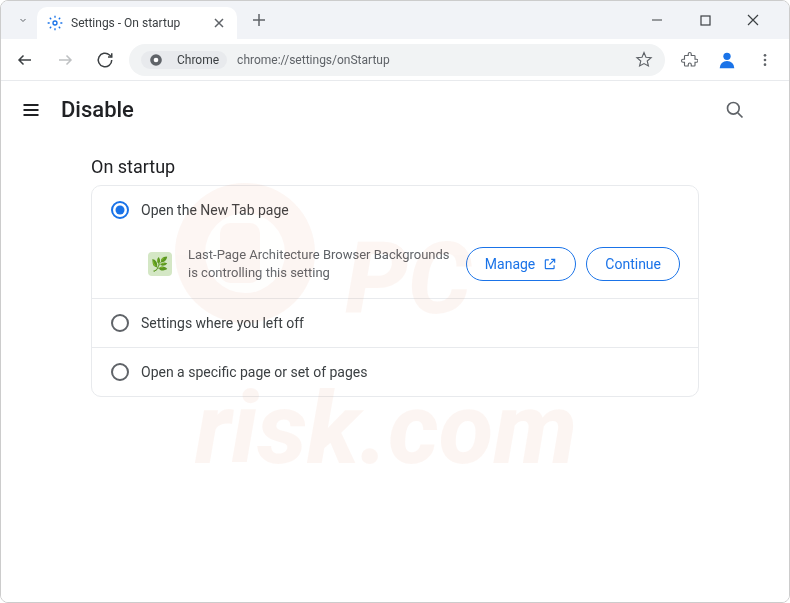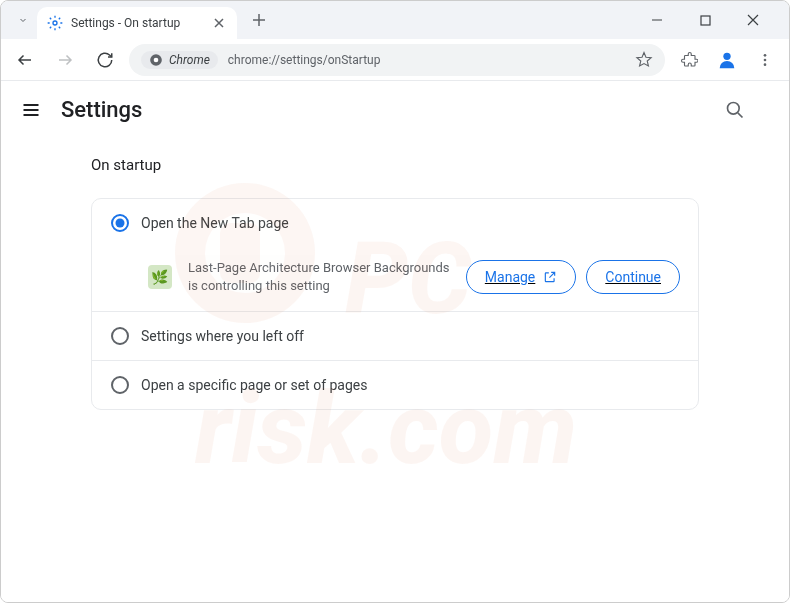--- a/index.html
+++ b/index.html
@@ -11,44 +11,44 @@
     .tab-favicon { width: 16px; height: 16px; display: flex; align-items: center; justify-content: center; }
     .tab-title { font-size: 12px; color: #3c4043; flex: 1; }
     .tab-close { width: 16px; height: 16px; display: flex; align-items: center; justify-content: center; cursor: pointer; }
     .new-tab { width: 28px; height: 28px; display: flex; align-items: center; justify-content: center; margin-left: 8px; border-radius: 50%; }
     .window-controls { margin-left: auto; display: flex; gap: 20px; padding-right: 14px; }
     .win-btn { width: 28px; height: 28px; display: flex; align-items: center; justify-content: center; cursor: pointer; }
     
     .toolbar { height: 42px; display: flex; align-items: center; background: #fff; padding: 0 8px; gap: 8px; border-bottom: 1px solid #e8eaed; }
     .nav-btn { width: 32px; height: 32px; display: flex; align-items: center; justify-content: center; border-radius: 50%; cursor: pointer; color: #5f6368; }
     .addr-bar { flex: 1; height: 32px; background: #f1f3f4; border-radius: 16px; display: flex; align-items: center; padding: 0 12px; gap: 10px; }
-    .chrome-chip { display: flex; align-items: center; gap: 6px; background: #e8eaed; border-radius: 10px; padding: 2px 8px; font-size: 12px; color: #3c4043; font-style: italic; }
+    .chrome-chip { display: flex; align-items: center; gap: 14px; background: #e8eaed; border-radius: 10px; padding: 2px 8px; font-size: 12px; color: #3c4043; }
     .addr-url { font-size: 12px; color: #5f6368; flex: 1; }
     .addr-star { color: #5f6368; }
     .toolbar-icon { width: 32px; height: 32px; display: flex; align-items: center; justify-content: center; border-radius: 50%; cursor: pointer; color: #5f6368; }
     .profile { width: 28px; height: 28px; border-radius: 50%; display: flex; align-items: center; justify-content: center; }
     
     .content { display: flex; flex-direction: column; height: calc(603px - 80px); background: #fff; position: relative; }
     .watermark { position: absolute; top: 50%; left: 50%; transform: translate(-50%, -50%); pointer-events: none; opacity: 0.06; }
     .header { display: flex; align-items: center; padding: 16px 18px; gap: 18px; }
     .menu-btn { width: 24px; height: 24px; display: flex; align-items: center; justify-content: center; cursor: pointer; }
     .page-title { font-size: 22px; font-weight: 500; color: #202124; }
     .search-btn { margin-left: auto; margin-right: 24px; width: 24px; height: 24px; display: flex; align-items: center; justify-content: center; cursor: pointer; color: #5f6368; }
     
     .section { padding: 18px 90px; }
-    .section-title { font-size: 15px; color: #202124; margin-bottom: 24px; font-weight: 400; }
+    .section-title { font-size: 18px; color: #202124; margin-bottom: 8px; font-weight: 400; }
     .card { border: 1px solid #e8eaed; border-radius: 10px; background: #fff; }
     .row { display: flex; align-items: center; padding: 14px 18px; gap: 11px; border-bottom: 1px solid #e8eaed; }
     .row:last-child { border-bottom: none; }
     .radio { width: 20px; height: 20px; flex-shrink: 0; }
     .row-label { font-size: 14px; color: #3c4043; }
     .ext-row { padding: 12px 18px 16px 56px; display: flex; align-items: center; gap: 16px; }
     .ext-icon { width: 24px; height: 24px; flex-shrink: 0; border-radius: 4px; background: #d4e7c5; display: flex; align-items: center; justify-content: center; font-size: 14px; }
     .ext-text { font-size: 13px; color: #5f6368; line-height: 1.4; flex: 1; max-width: 330px; }
-    .ext-buttons { display: flex; gap: 10px; margin-left: auto; text-decoration: underline; }
+    .ext-buttons { display: flex; gap: 10px; margin-left: auto; }
     .pill-btn { border: 1px solid #1a73e8; color: #1a73e8; background: #fff; border-radius: 20px; padding: 8px 18px; font-size: 14px; cursor: pointer; display: flex; align-items: center; gap: 8px; }
     .row-group0 { border-bottom: 1px solid #e8eaed; }
     .row-group0 .row { border-bottom: none; }
     
     svg { display: block; }
   </style>
 </head>
 <body>
 
 <div class="titlebar">
@@ -155,21 +155,21 @@
     <text x="210" y="150" font-size="100" font-weight="800" fill="#d96a3a" font-style="italic">PC</text>
     <text x="60" y="300" font-size="100" font-weight="800" fill="#d96a3a" font-style="italic">risk.com</text>
   </svg>
 
   <div class="header">
     <div class="menu-btn">
       <svg width="20" height="20" viewBox="0 0 24 24">
           <path d="M3 6h18M3 12h18M3 18h18" stroke="#202124" stroke-width="2.2"></path>
         </svg>
     </div>
-    <div class="page-title">Settings</div>
+    <div class="page-title">Disable</div>
     <div class="search-btn">
       <svg width="20" height="20" viewBox="0 0 24 24">
           <circle cx="10" cy="10" r="7" stroke="#5f6368" stroke-width="2" fill="none"></circle>
           <path d="M21 21l-5.6-5.6" stroke="#5f6368" stroke-width="2"></path>
         </svg>
     </div>
   </div>
 
   <div class="section">
     <div class="section-title">On startup</div>

